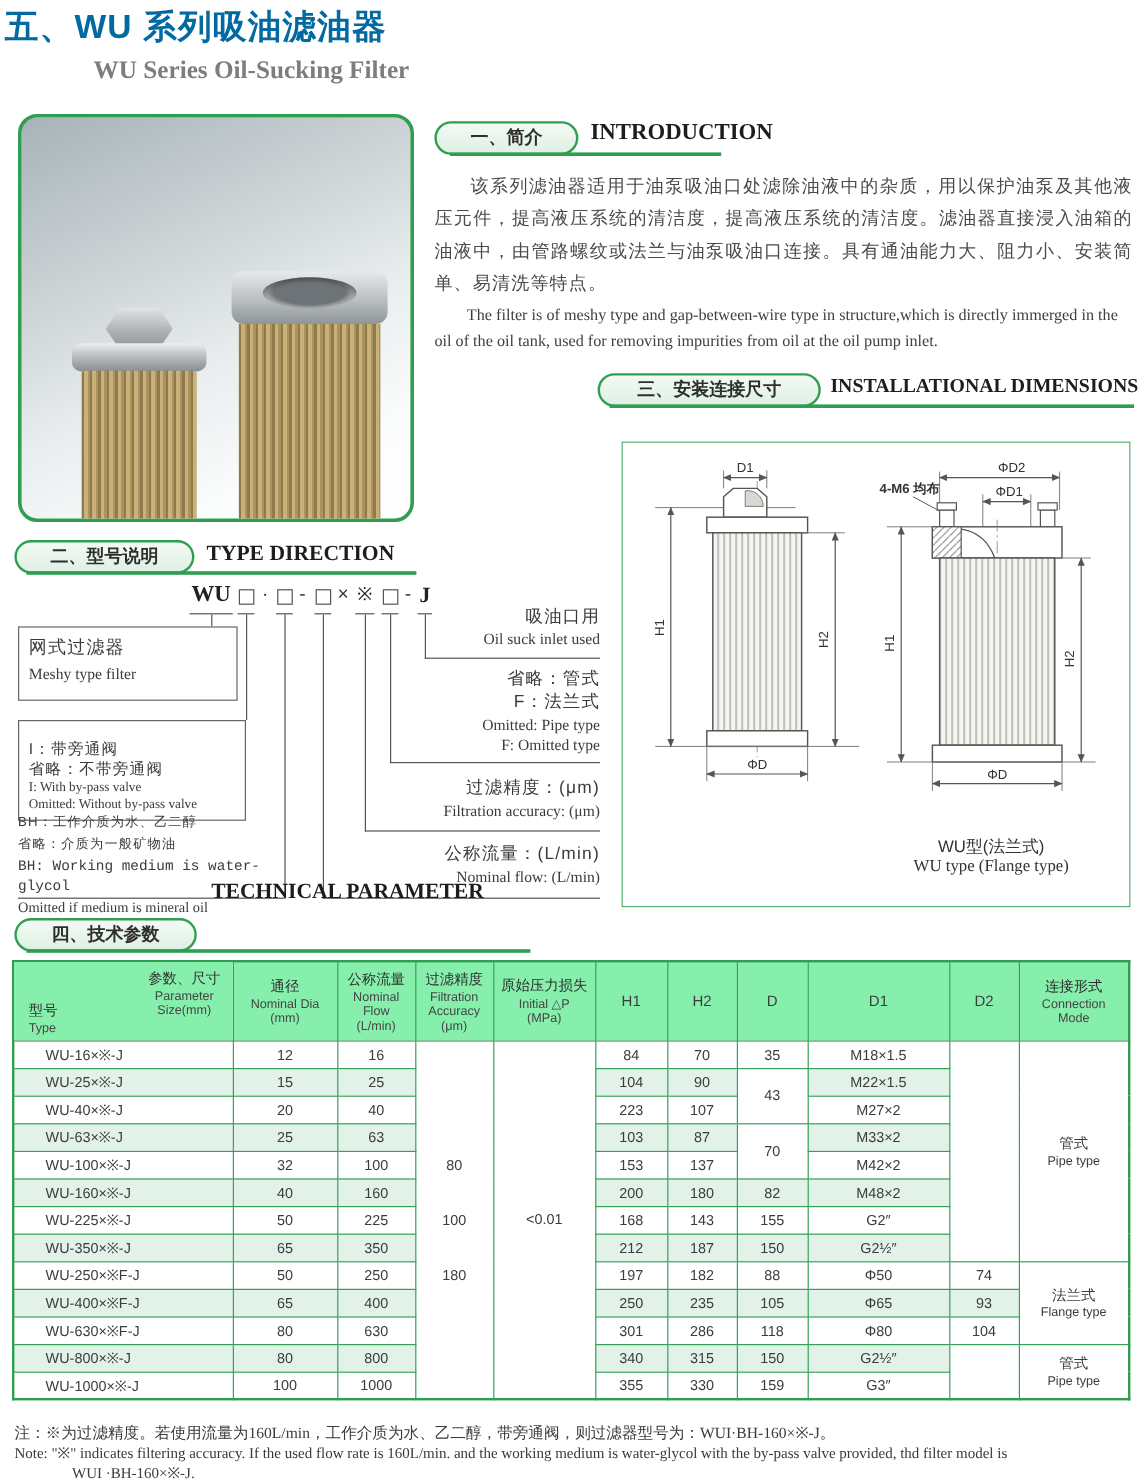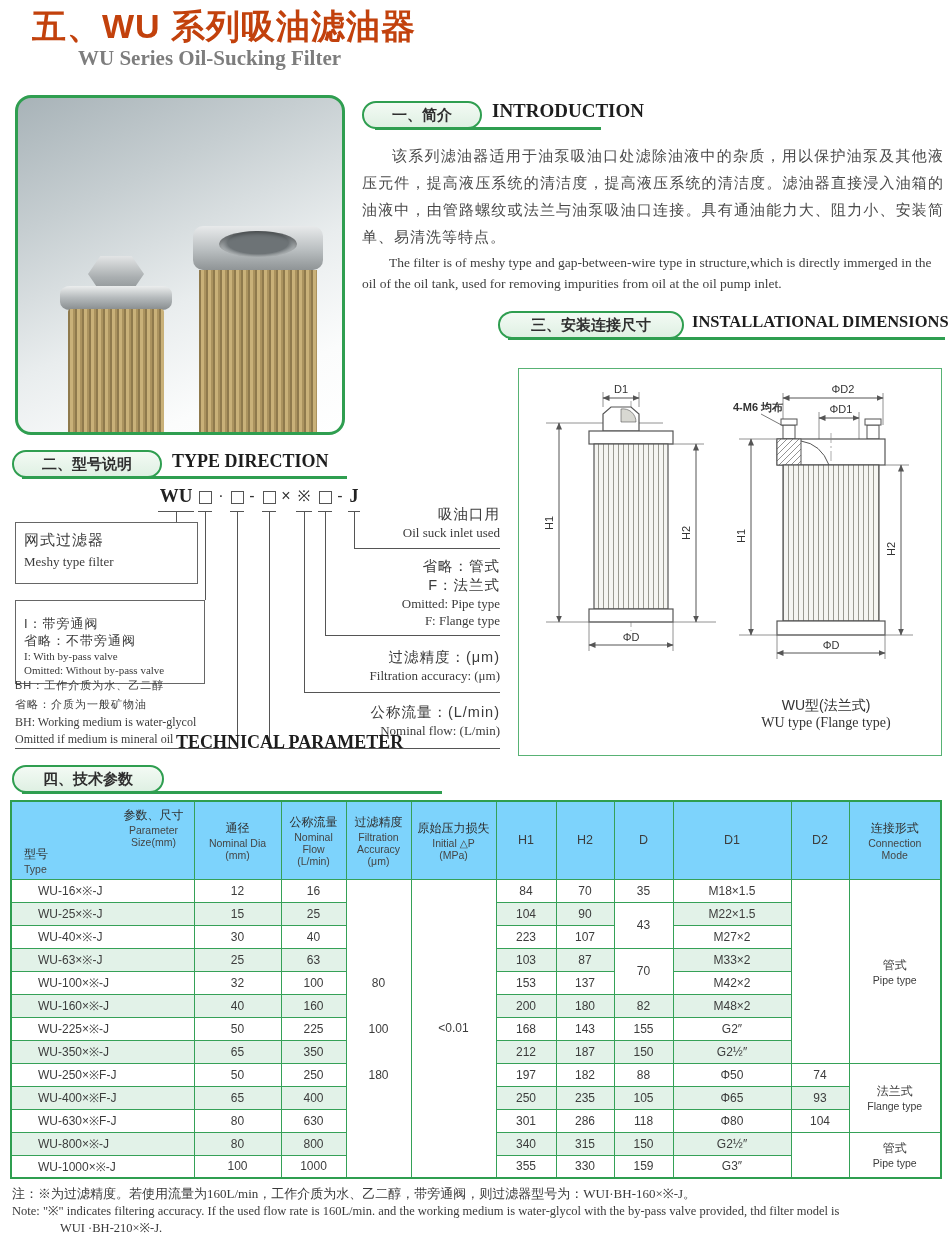--- a/index.html
+++ b/index.html
@@ -1,20 +1,20 @@
 <!DOCTYPE html>
 <html><head>
 <meta charset="utf-8">
 <style>
   * { margin:0; padding:0; box-sizing:border-box; }
   body { background:#fff; font-family:"Liberation Sans", sans-serif; }
   .page { position:relative; width:950px; height:1236px; background:#fff; overflow:hidden; }
 
   
-  .main-title { position:absolute; left:32px; top:4px; font-size:34px; font-weight:bold; color:#c2410c; letter-spacing:1px; }
+  .main-title { position:absolute; left:4px; top:4px; font-size:28px; font-weight:bold; color:#0369a1; letter-spacing:1px; }
   .main-sub { position:absolute; left:78px; top:46px; font-size:21px; font-weight:bold; color:#7d7d7d; font-family:"Liberation Serif", serif; }
 
   .pill { position:absolute; height:28px; line-height:24px; padding:0 16px; border:2px solid #2f9e50;
           border-radius:14px; background:linear-gradient(180deg,#f3faf4,#dff0e3); color:#2e2e2e;
           font-size:15px; font-weight:bold; text-align:center; z-index:3; }
   .sec-title { position:absolute; font-family:"Liberation Serif", serif; font-weight:bold; color:#1d1d1d; z-index:3; }
   .sec-line { position:absolute; height:3px; background:#2f9e50; z-index:1; }
 
   
   .photo-panel { position:absolute; left:15px; top:95px; width:330px; height:340px; border:3px solid #2f9e50;
@@ -49,21 +49,21 @@
   .lblfree { position:absolute; color:#3b3b3b; }
   .zh-l { font-size:11px; line-height:19px; letter-spacing:1px; }
   .en-l { font-size:11.5px; line-height:16px; font-family:"Liberation Serif", serif; }
   .rlabel { position:absolute; right:450px; text-align:right; color:#3b3b3b; }
   .rlabel .zh-r { font-size:14.5px; line-height:20px; letter-spacing:1px; }
   .rlabel .en-r { font-size:13px; line-height:18px; font-family:"Liberation Serif", serif; }
 
   
   table.tech { position:absolute; left:10px; top:800px; width:930px; border-collapse:collapse; table-layout:fixed; background:#fff; border:2px solid #2f9e50; }
   .tech th, .tech td { border:1px solid #35a157; text-align:center; vertical-align:middle; color:#3c3c3c; padding:0; }
-  .tech thead th { background:#7dd3fc; height:78px; font-weight:normal; }
+  .tech thead th { background:#86efac; height:66px; font-weight:normal; }
   .tech tbody td { height:23px; font-size:12px; }
   .tech .h-zh { font-size:12px; color:#2f2f2f; }
   .tech .h-en { font-size:10.5px; color:#454545; }
   .tech .one { font-size:12.5px; }
   td.band { background:#e2f2e8; }
   td.plain { background:#fff; }
   td.merged { background:#fff; }
   td.type-cell { text-align:left; padding-left:26px; }
   .corner { position:relative;
             background-image:linear-gradient(to bottom right, transparent calc(50% - 0.8px), #35a157 calc(50% - 0.8px), #35a157 calc(50% + 0.8px), transparent calc(50% + 0.8px));
@@ -240,33 +240,33 @@
   </div>
   <div class="lblbox" style="left:15px;top:600px;width:190px;height:84px;padding:14px 8px;">
     <div class="zh-l" style="font-size:13px;line-height:17px;">I：带旁通阀</div>
     <div class="zh-l" style="font-size:13px;line-height:17px;">省略：不带旁通阀</div>
     <div class="en-l" style="font-size:11px;line-height:14px;">I: With by-pass valve</div>
     <div class="en-l" style="font-size:11px;line-height:14px;">Omitted: Without by-pass valve</div>
   </div>
   <div class="lblfree" style="left:15px;top:676px;width:240px;">
     <div class="zh-l">BH：工作介质为水、乙二醇</div>
     <div class="zh-l">省略：介质为一般矿物油</div>
-    <div class="en-l" style="font-size:12px;line-height:17px;">BH: Working medium is water-glycol</div>
+    <div class="en-l" style="font-size:12px;line-height:17px;font-family:Liberation Mono, monospace;">BH: Working medium is water-glycol</div>
     <div class="en-l" style="font-size:12px;line-height:17px;">Omitted if medium is mineral oil</div>
   </div>
 
   <div class="rlabel" style="top:504px;">
     <div class="zh-r">吸油口用</div>
     <div class="en-r">Oil suck inlet used</div>
   </div>
   <div class="rlabel" style="top:557px;">
     <div class="zh-r" style="line-height:19px;">省略：管式</div>
     <div class="zh-r" style="line-height:19px;">F：法兰式</div>
     <div class="en-r" style="line-height:17px;">Omitted: Pipe type</div>
-    <div class="en-r" style="line-height:17px;">F: Flange type</div>
+    <div class="en-r" style="line-height:17px;">F: Omitted type</div>
   </div>
   <div class="rlabel" style="top:647px;">
     <div class="zh-r">过滤精度：(μm)</div>
     <div class="en-r">Filtration accuracy: (μm)</div>
   </div>
   <div class="rlabel" style="top:702px;">
     <div class="zh-r">公称流量：(L/min)</div>
     <div class="en-r">Nominal flow: (L/min)</div>
   </div>
 
@@ -362,21 +362,21 @@
           <td class="band type-cell">WU-25×※-J</td>
           <td class="band">15</td>
           <td class="band">25</td>
           <td class="band">104</td>
           <td class="band">90</td>
           <td rowspan="2" class="merged">43</td>
           <td class="band">M22×1.5</td>
         </tr>
         <tr>
           <td class="plain type-cell">WU-40×※-J</td>
-          <td class="plain">30</td>
+          <td class="plain">20</td>
           <td class="plain">40</td>
           <td class="plain">223</td>
           <td class="plain">107</td>
           <td class="plain">M27×2</td>
         </tr>
         <tr>
           <td class="band type-cell">WU-63×※-J</td>
           <td class="band">25</td>
           <td class="band">63</td>
           <td class="band">103</td>
@@ -474,15 +474,15 @@
           <td class="plain">355</td>
           <td class="plain">330</td>
           <td class="plain">159</td>
           <td class="plain">G3″</td>
         </tr>
       </tbody>
   </table>
 
   <div class="note" style="left:12px;top:1184px;font-size:13px;">注：※为过滤精度。若使用流量为160L/min，工作介质为水、乙二醇，带旁通阀，则过滤器型号为：WUI·BH-160×※-J。</div>
   <div class="note" style="left:12px;top:1202px;font-size:12.5px;">Note: "※" indicates filtering accuracy. If the used flow rate is 160L/min. and the working medium is water-glycol with the by-pass valve provided, thd filter model is</div>
-  <div class="note" style="left:60px;top:1219px;font-size:12.5px;">WUI ·BH-210×※-J.</div>
+  <div class="note" style="left:60px;top:1219px;font-size:12.5px;">WUI ·BH-160×※-J.</div>
 
 </div>
 
 </body></html>

